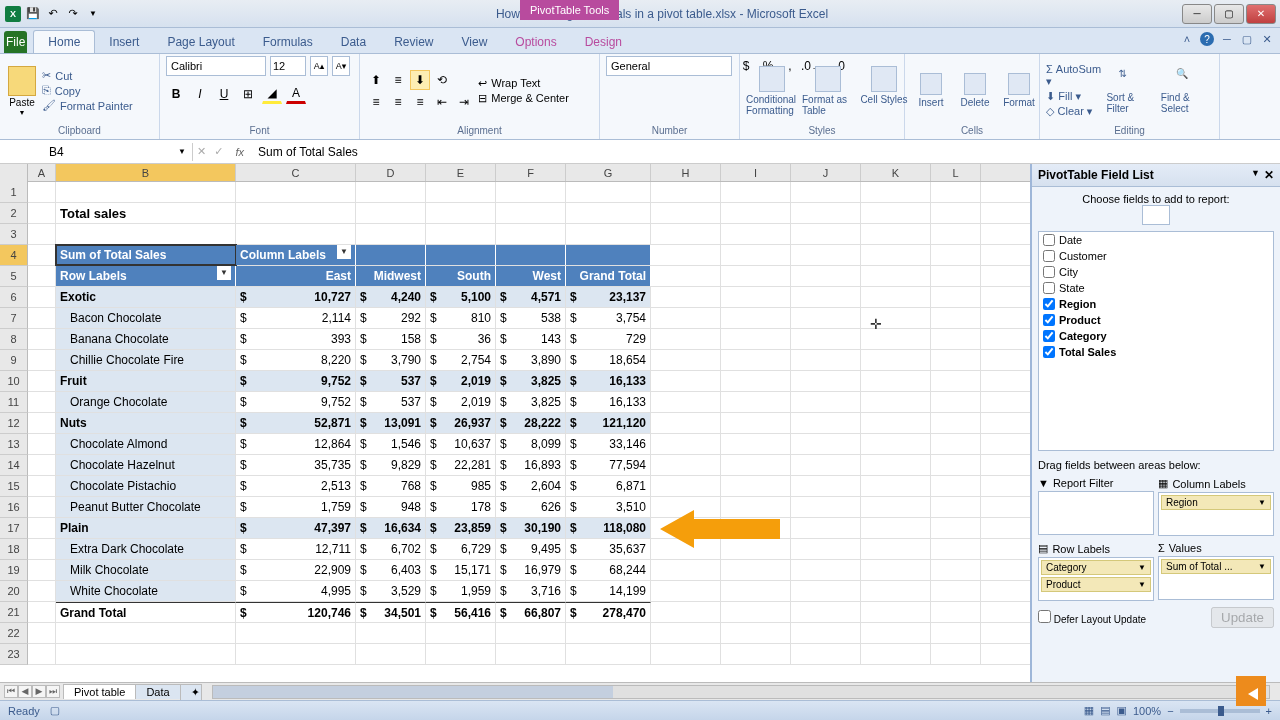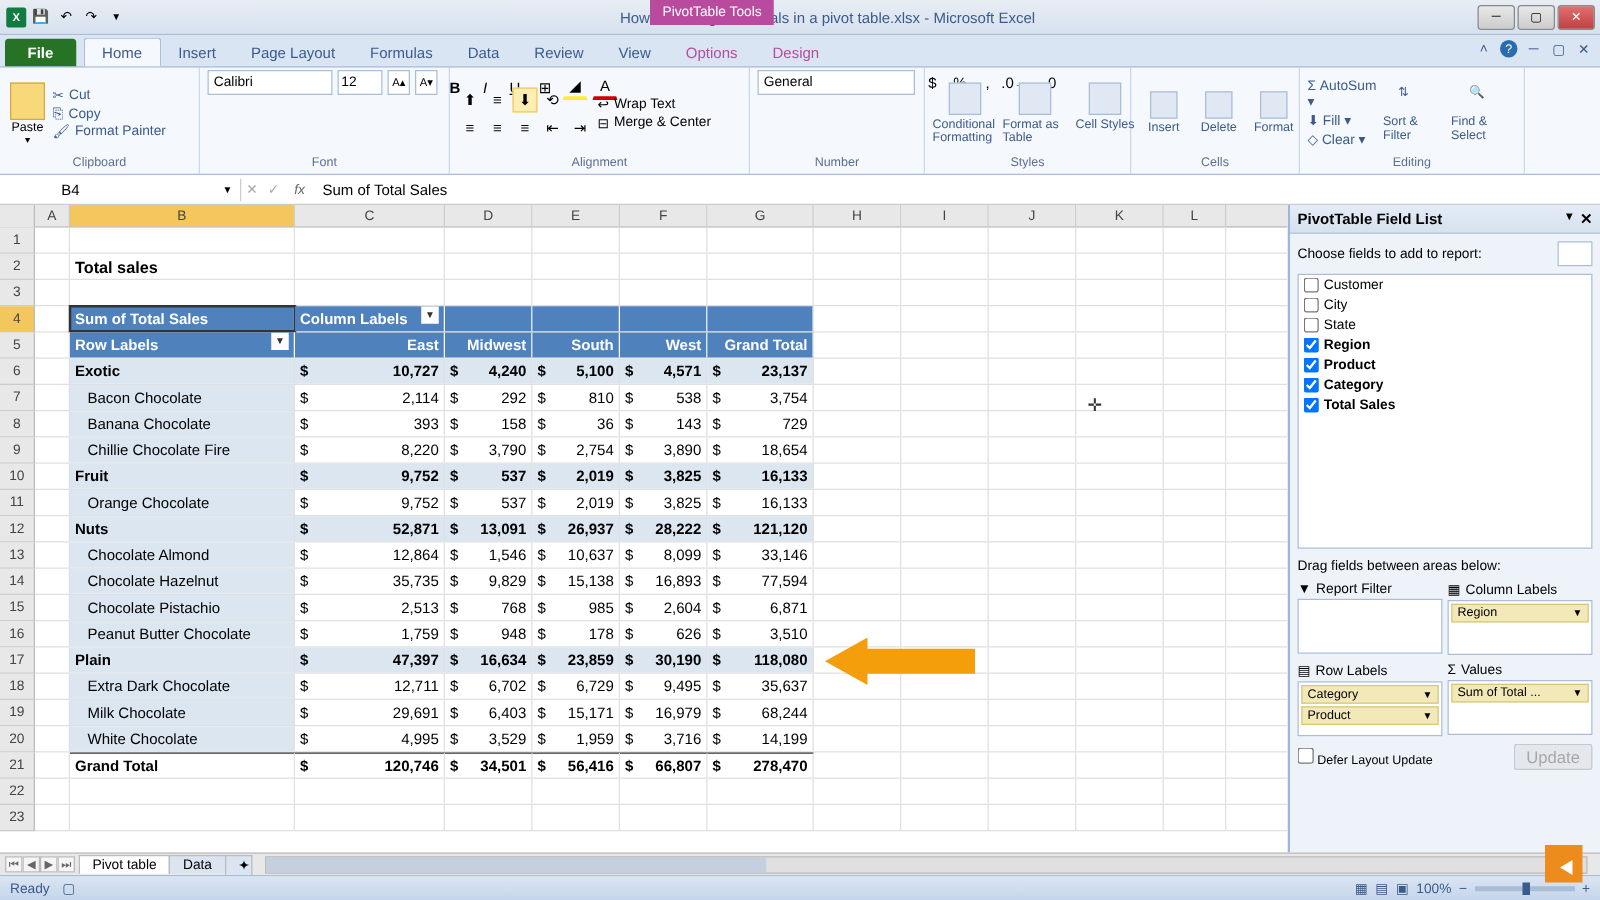--- a/index.html
+++ b/index.html
@@ -12,21 +12,21 @@
 .titlebar .excel-icon { width: 16px; height: 16px; background: #107C41; color: #fff; font-size: 9px; font-weight: bold; display: flex; align-items: center; justify-content: center; border-radius: 2px; }
 .titlebar .title-center { flex: 1; text-align: center; color: #3b5b8d; font-size: 12px; margin-left: 40px; }
 .titlebar .title-tools { position: absolute; left: 520px; top: 0; background: #b84b9e; color: #fff; padding: 2px 10px; font-size: 11px; height: 20px; display: flex; align-items: center; }
 .titlebar .win-controls { display: flex; gap: 2px; }
 .titlebar .win-btn { width: 30px; height: 20px; background: linear-gradient(#e8e8e8, #ccc); border: 1px solid #888; border-radius: 3px; display: flex; align-items: center; justify-content: center; font-size: 10px; }
 .titlebar .win-btn.close { background: linear-gradient(#e07070, #c04040); color: #fff; }
 
 
 .ribbon-tabs { height: 26px; background: #dae5f3; display: flex; align-items: flex-end; padding-left: 4px; border-bottom: 1px solid #aabdd6; position: relative; }
 .ribbon-tab { padding: 4px 14px; font-size: 12px; color: #3b5b8d; cursor: pointer; }
-.ribbon-tab.file { background: #267326; color: #fff; border-radius: 3px 3px 0 0; margin-right: 6px; padding: 4px 18px; font-weight: bold; }
+.ribbon-tab.file { background: #267326; color: #fff; border-radius: 3px 3px 0 0; margin-right: 6px; padding: 4px 2px; }
 .ribbon-tab.active { background: #f5f8fc; border: 1px solid #aabdd6; border-bottom: none; border-radius: 3px 3px 0 0; }
 .ribbon-tab.ctx { color: #b84b9e; }
 .ribbon-right-icons { position: absolute; right: 6px; top: 4px; display: flex; gap: 6px; align-items: center; }
 .ribbon-right-icons span { width: 14px; height: 14px; display: inline-flex; align-items: center; justify-content: center; color: #3b5b8d; }
 
 
 .ribbon { height: 86px; background: #f5f8fc; border-bottom: 1px solid #aabdd6; display: flex; }
 .ribbon-group { border-right: 1px solid #cbd8eb; padding: 2px 6px; display: flex; flex-direction: column; justify-content: space-between; }
 .ribbon-group-title { text-align: center; font-size: 10px; color: #5b6f90; padding-bottom: 1px; position: relative; }
 .ribbon-group-content { flex: 1; display: flex; align-items: center; gap: 4px; }
@@ -104,21 +104,21 @@
 .curr .amt { }
 
 .drop-arrow { display: inline-block; width: 14px; height: 14px; background: #fff; color: #333; text-align: center; font-size: 8px; line-height: 14px; margin-left: 4px; float: right; }
 
 .selected-cell { outline: 2px solid #333; outline-offset: -1px; }
 
 
 .field-panel { width: 250px; border-left: 2px solid #9eb6d8; background: #eef3fa; display: flex; flex-direction: column; }
 .field-panel-hdr { background: linear-gradient(#e4ecf7,#d6e1ef); padding: 4px 6px; display: flex; justify-content: space-between; align-items: center; border-bottom: 1px solid #aabdd6; font-size: 12px; font-weight: bold; }
 .field-panel-hdr .ctrls { display: flex; gap: 4px; }
-.field-choose { padding: 6px; font-size: 11px; display: flex; justify-content: space-between; align-items: center; }
+.field-choose { padding: 6px; font-size: 11px; display: flex; justify-content: space-between; align-items: center; flex-direction: column; }
 .field-choose .layout-btn { width: 28px; height: 20px; border: 1px solid #aabdd6; background: #fff; }
 .field-list { background: #fff; border: 1px solid #aabdd6; margin: 0 6px; height: 220px; overflow: auto; }
 .field-item { padding: 2px 4px; display: flex; align-items: center; gap: 4px; font-size: 11px; }
 .field-item input { width: 12px; height: 12px; }
 .field-item.checked { font-weight: bold; }
 .drag-label { padding: 8px 6px 4px; font-size: 11px; }
 .areas { display: grid; grid-template-columns: 1fr 1fr; gap: 4px; padding: 0 6px; }
 .area-box { }
 .area-title { font-size: 11px; padding: 2px 0; display: flex; align-items: center; gap: 4px; }
 .area-list { background: #fff; border: 1px solid #aabdd6; min-height: 44px; }
@@ -209,21 +209,21 @@
         <div>
             <span>🖌</span>
             <span>Format Painter</span>
           </div>
       </div>
     </div>
     <div class="ribbon-group-title">Clipboard</div>
   </div>
 
   <div class="ribbon-group rg-font">
-    <div class="ribbon-group-content" style="flex-direction:row;align-items:flex-start;">
+    <div class="ribbon-group-content" style="flex-direction:column;align-items:flex-start;">
       <div class="font-row1">
         <input class="font-select" value="Calibri" style="">
         <input class="size-select" value="12" style="">
         <span class="increase">A▴</span>
         <span class="decrease">A▾</span>
       </div>
       <div class="font-row2">
         <span class="tb-btn">
             <b>B</b>
           </span>
@@ -796,21 +796,21 @@
             </div>
             <div class="cell cD pvt-num">
               <span class="curr">
                 <span class="sym">$</span>
                 <span class="amt">9,829</span>
               </span>
             </div>
             <div class="cell cE pvt-num">
               <span class="curr">
                 <span class="sym">$</span>
-                <span class="amt">15,138</span>
+                <span class="amt">22,281</span>
               </span>
             </div>
             <div class="cell cF pvt-num">
               <span class="curr">
                 <span class="sym">$</span>
                 <span class="amt">16,893</span>
               </span>
             </div>
             <div class="cell cG pvt-num">
               <span class="curr">
@@ -979,21 +979,21 @@
             <div class="cell cJ"></div>
             <div class="cell cK"></div>
             <div class="cell cL"></div>
           </div>
           <div class="row">
             <div class="cell" style="width: 28px;"></div>
             <div class="cell cB pvt-subhdr pvt-item">Milk Chocolate</div>
             <div class="cell cC pvt-num">
               <span class="curr">
                 <span class="sym">$</span>
-                <span class="amt">29,691</span>
+                <span class="amt">22,909</span>
               </span>
             </div>
             <div class="cell cD pvt-num">
               <span class="curr">
                 <span class="sym">$</span>
                 <span class="amt">6,403</span>
               </span>
             </div>
             <div class="cell cE pvt-num">
               <span class="curr">
@@ -1139,20 +1139,24 @@
       <div class="ctrls">
         <span style="font-size:9px;">▼</span>
         <span>✕</span>
       </div>
     </div>
     <div class="field-choose">
       <span>Choose fields to add to report:</span>
       <span class="layout-btn"></span>
     </div>
     <div class="field-list" id="field-list">
+        <div class="field-item">
+          <input type="checkbox" style="">
+          <span>Date</span>
+        </div>
         <div class="field-item">
           <input type="checkbox" style="">
           <span>Customer</span>
         </div>
         <div class="field-item">
           <input type="checkbox" style="">
           <span>City</span>
         </div>
         <div class="field-item">
           <input type="checkbox" style="">

